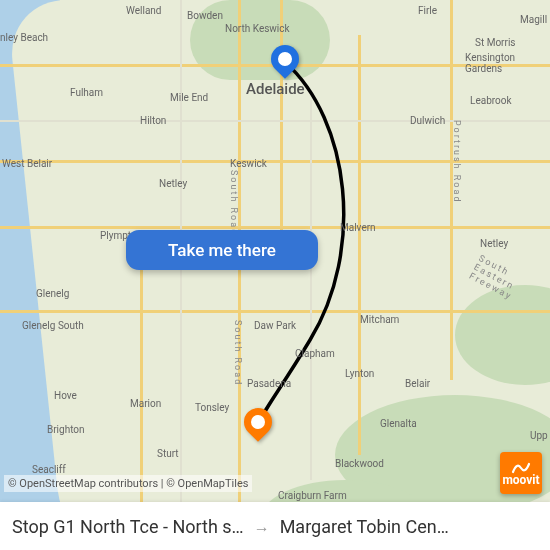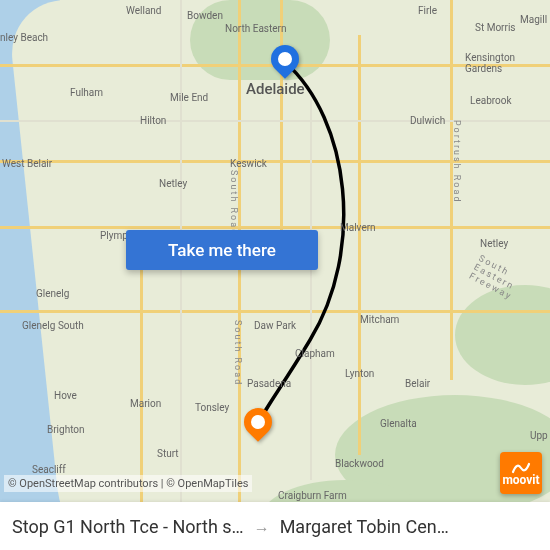--- a/index.html
+++ b/index.html
@@ -27,21 +27,21 @@
 .rm1{left:0;top:120px;width:550px;height:2px}
 .rm2{left:180px;top:0;width:2px;height:550px}
 .rm3{left:310px;top:100px;width:2px;height:380px}
 .label{position:absolute;font-size:10px;color:#666;white-space:nowrap;pointer-events:none}
 .label.big{font-size:15px;color:#555;font-weight:500}
 .route{position:absolute;pointer-events:none}
 .pin{position:absolute;width:28px;height:28px;border-radius:50% 50% 50% 0;transform:rotate(-45deg);box-shadow:0 2px 4px rgba(0,0,0,.3)}
 .pin::after{content:"";position:absolute;inset:7px;background:#fff;border-radius:50%}
 .pin-start{background:#2070e0;left:271px;top:45px}
 .pin-end{background:#ff7a00;left:244px;top:408px}
-.cta{position:absolute;left:126px;top:230px;width:192px;height:40px;background:#3474d4;color:#fff;border:none;border-radius:3px;font-size:17px;font-weight:500;cursor:pointer;box-shadow:0 3px 6px rgba(0,0,0,.25)}
+.cta{position:absolute;left:126px;top:230px;width:192px;height:40px;background:#3474d4;color:#fff;border:none;border-radius:13px;font-size:17px;font-weight:500;cursor:pointer;box-shadow:0 3px 6px rgba(0,0,0,.25)}
 .attrib{position:absolute;left:4px;bottom:58px;font-size:11px;color:#555;background:rgba(255,255,255,.55);padding:2px 4px}
 .bottom{position:absolute;left:0;bottom:0;width:550px;height:48px;background:#fff;display:flex;align-items:center;padding:1px 12px;box-shadow:0 -1px 3px rgba(0,0,0,.08)}
 .bottom .txt{font-size:18px;color:#333;white-space:nowrap;overflow:hidden;text-overflow:ellipsis}
 .bottom .arrow{margin:0 10px;color:#999}
 .logo{position:absolute;right:8px;bottom:56px;width:42px;height:42px;background:#ff7a00;border-radius:4px;display:flex;align-items:center;justify-content:center;box-shadow:0 2px 5px rgba(0,0,0,.3)}
 .logo .m{font-size:12px;font-weight:700;color:#fff;text-align:center;line-height:1}
 .logo .m svg{display:block;margin:0 auto}
 .road-name{position:absolute;font-size:9px;color:#888;letter-spacing:2px}
 .road-name.v{writing-mode:vertical-rl}
 </style>
@@ -72,21 +72,21 @@
   <div class="road-minor rm3"></div>
 
   <svg class="route" width="550" height="550">
     <path d="M 285 62 C 350 120, 365 250, 310 340 C 280 390, 260 415, 258 426" stroke="#000" stroke-width="3.5" fill="none"></path>
   </svg>
 
   <div class="pin pin-start"></div>
   <div class="pin pin-end"></div>
 
   <span class="label big" style="left:246px;top:80px">Adelaide</span>
-  <span class="label" style="left:225px;top:23px">North Eastern</span>
+  <span class="label" style="left:225px;top:23px">North Keswick</span>
   <span class="label" style="left:126px;top:5px">Welland</span>
   <span class="label" style="left:187px;top:10px">Bowden</span>
   <span class="label" style="left:0px;top:32px">nley Beach</span>
   <span class="label" style="left:70px;top:87px">Fulham</span>
   <span class="label" style="left:170px;top:92px">Mile End</span>
   <span class="label" style="left:140px;top:115px">Hilton</span>
   <span class="label" style="left:2px;top:158px">West Belair</span>
   <span class="label" style="left:159px;top:178px">Netley</span>
   <span class="label" style="left:230px;top:158px">Keswick</span>
   <span class="label" style="left:100px;top:230px">Plympton</span>
@@ -107,21 +107,21 @@
   <span class="label" style="left:195px;top:402px">Tonsley</span>
   <span class="label" style="left:130px;top:398px">Marion</span>
   <span class="label" style="left:54px;top:390px">Hove</span>
   <span class="label" style="left:47px;top:424px">Brighton</span>
   <span class="label" style="left:32px;top:464px">Seacliff</span>
   <span class="label" style="left:157px;top:448px">Sturt</span>
   <span class="label" style="left:410px;top:115px">Dulwich</span>
   <span class="label" style="left:470px;top:95px">Leabrook</span>
   <span class="label" style="left:465px;top:52px;white-space:pre">Kensington
 Gardens</span>
-  <span class="label" style="left:475px;top:22px">St Morris</span>
+  <span class="label" style="left:475px;top:37px">St Morris</span>
   <span class="label" style="left:418px;top:5px">Firle</span>
   <span class="label" style="left:520px;top:14px">Magill</span>
   <span class="label" style="left:530px;top:430px">Upp</span>
 
   <span class="road-name v" style="left:229px;top:170px">South Road</span>
   <span class="road-name v" style="left:233px;top:320px">South Road</span>
   <span class="road-name v" style="left:452px;top:120px">Portrush Road</span>
   <span class="road-name" style="left:470px;top:270px;transform:rotate(28deg)">South Eastern Freeway</span>
 
   <button class="cta">Take me there</button>

